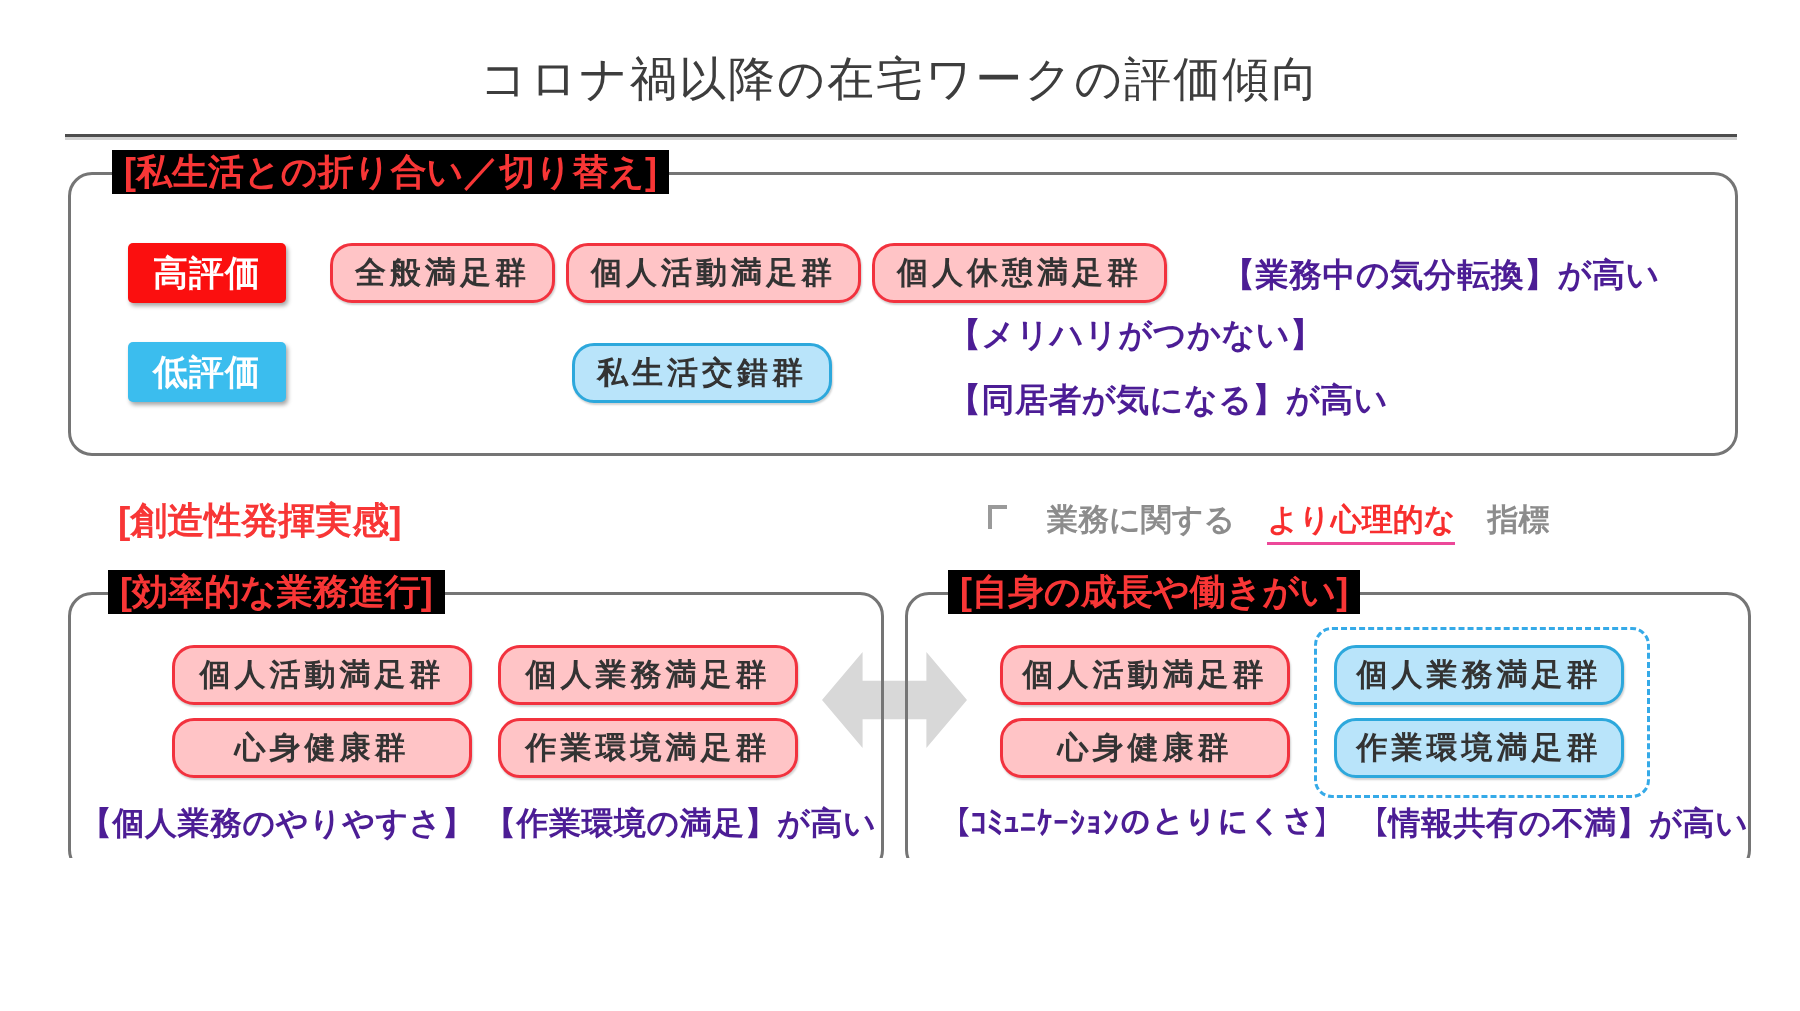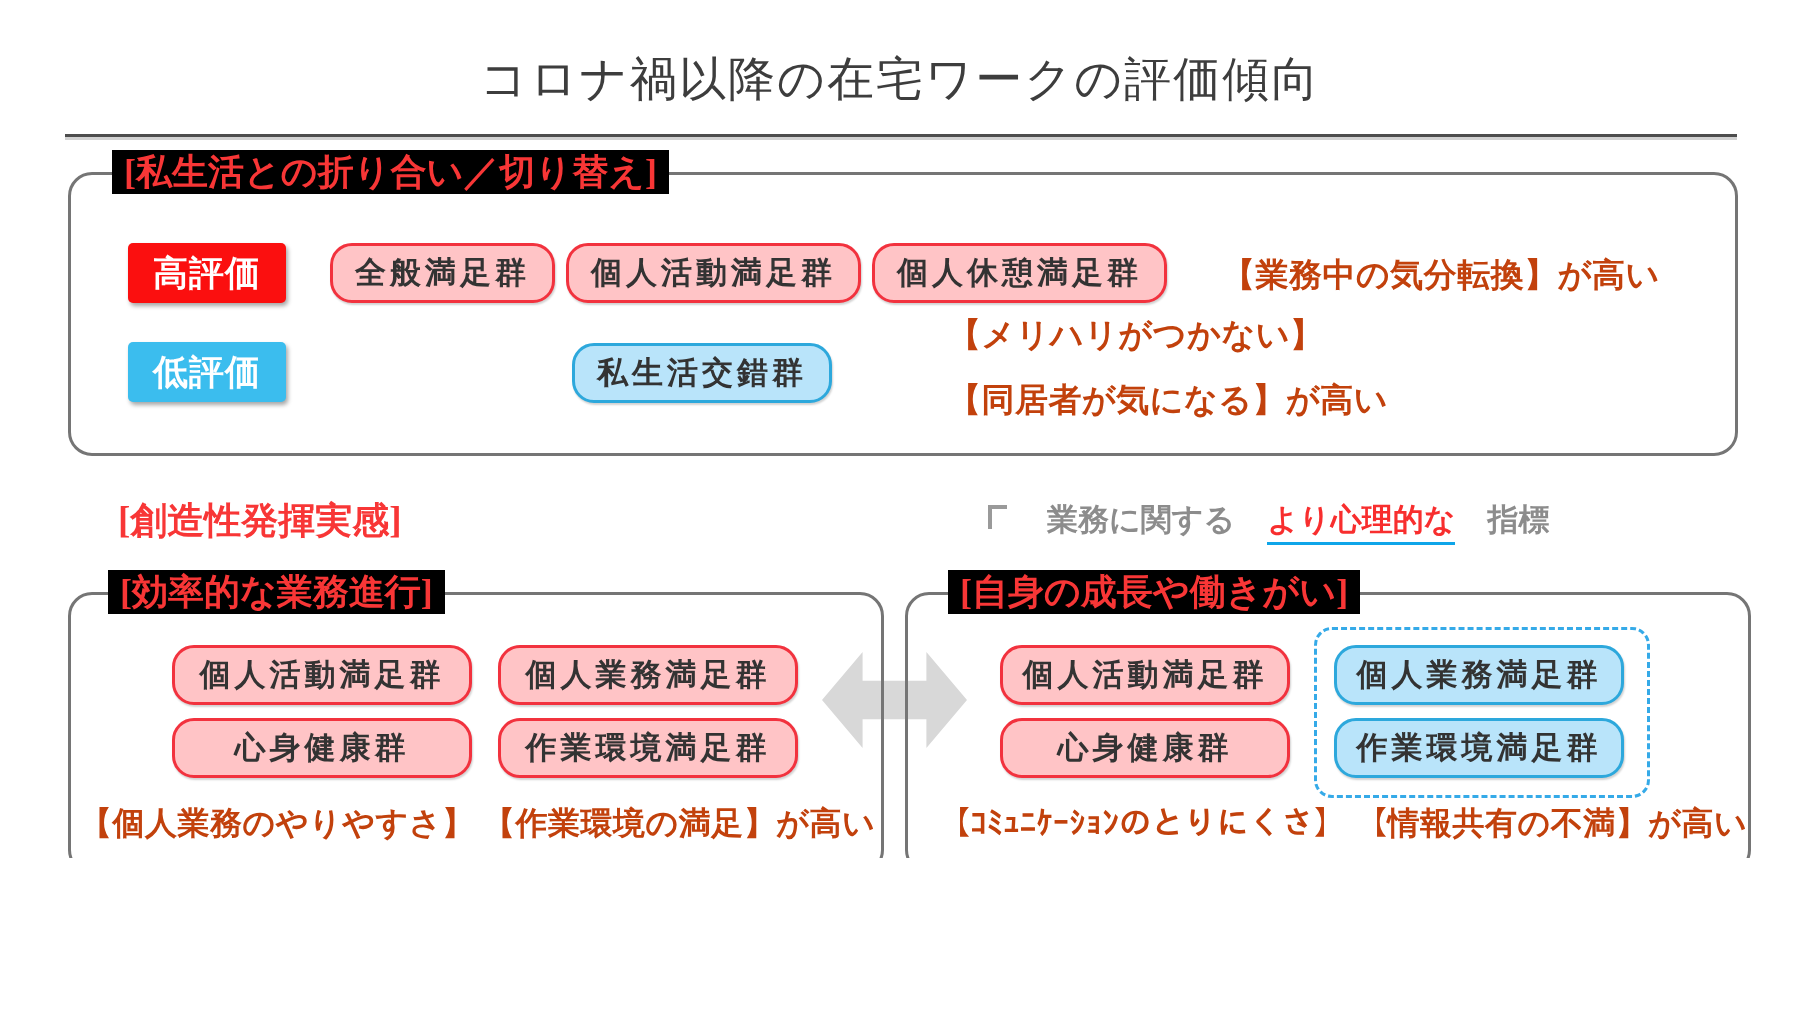--- a/index.html
+++ b/index.html
@@ -1,18 +1,18 @@
 <!DOCTYPE html>
 <html><head>
 <meta charset="utf-8">
 <style>
   html,body{margin:0;padding:0;background:#ffffff;}
   #stage{
     position:relative;width:1800px;height:858px;background:#ffffff;overflow:hidden;
-    font-family:Liberation Serif, serif;color:#333;
+    font-family:Liberation Sans, sans-serif;color:#333;
   }
   .abs{position:absolute;}
 
   .page-title{
     width:100%;text-align:center;font-size:47px;font-weight:500;
     color:#3d3d3d;letter-spacing:2px;
   }
   .title-rule{
     height:0;border-top:3px solid #4d4d4d;box-shadow:0 3px 0 #d2d2d2;
   }
@@ -41,34 +41,34 @@
     font-weight:bold;font-size:31px;letter-spacing:4px;color:#333;
     border-radius:22px;padding:0 22px;white-space:nowrap;box-sizing:border-box;
     box-shadow:1px 2px 2px rgba(0,0,0,0.18);
     text-align:right;
   }
   .pill.red{background:#ffc4c6;border:3px solid #f2323e;}
   .pill.blue{background:#b9e4fa;border:3px solid #2da8dc;}
   .pill.fixed{width:300px;padding:0;}
 
   .note-text{
-    font-weight:bold;font-size:33px;color:#c2410c;white-space:nowrap;letter-spacing:0.5px;
+    font-weight:bold;font-size:33px;color:#4c1d95;white-space:nowrap;letter-spacing:0.5px;
   }
   .note-text.small{font-size:32px;}
 
   .annotation{
     font-weight:bold;font-size:31px;color:#8c8c8c;white-space:nowrap;
     display:flex;align-items:flex-start;gap:32px;
   }
   .corner-mark{
     display:inline-block;width:15px;height:20px;margin:6px 8px 0 0;
     border-left:4px solid #9a9a9a;border-top:4px solid #9a9a9a;
   }
   .annotation .emph{
-    color:#f82e2e;border-bottom:3px solid #0ea5e9;padding-bottom:1px;
+    color:#f82e2e;border-bottom:3px solid #ec4899;padding-bottom:1px;
   }
 
   .dashed-group{
     border:3px dashed #35aae8;border-radius:18px;background:transparent;
   }
 
   .arrow-double{
     background:#d8d8d8;
     clip-path:polygon(0 50%,28% 0,28% 30%,72% 30%,72% 0,100% 50%,72% 100%,72% 70%,28% 70%,28% 100%);
   }

